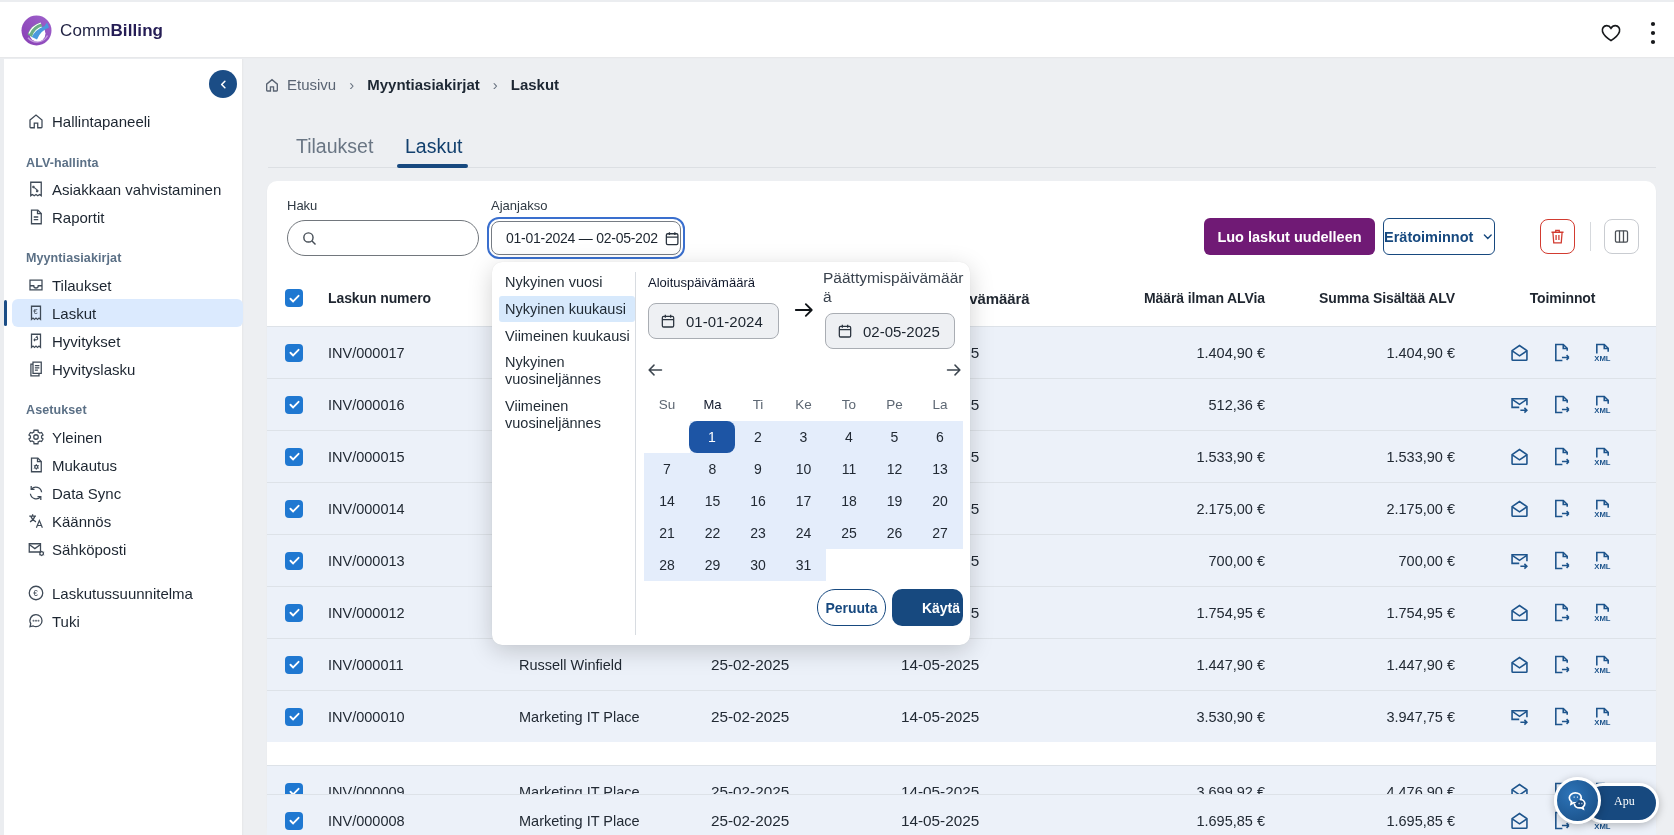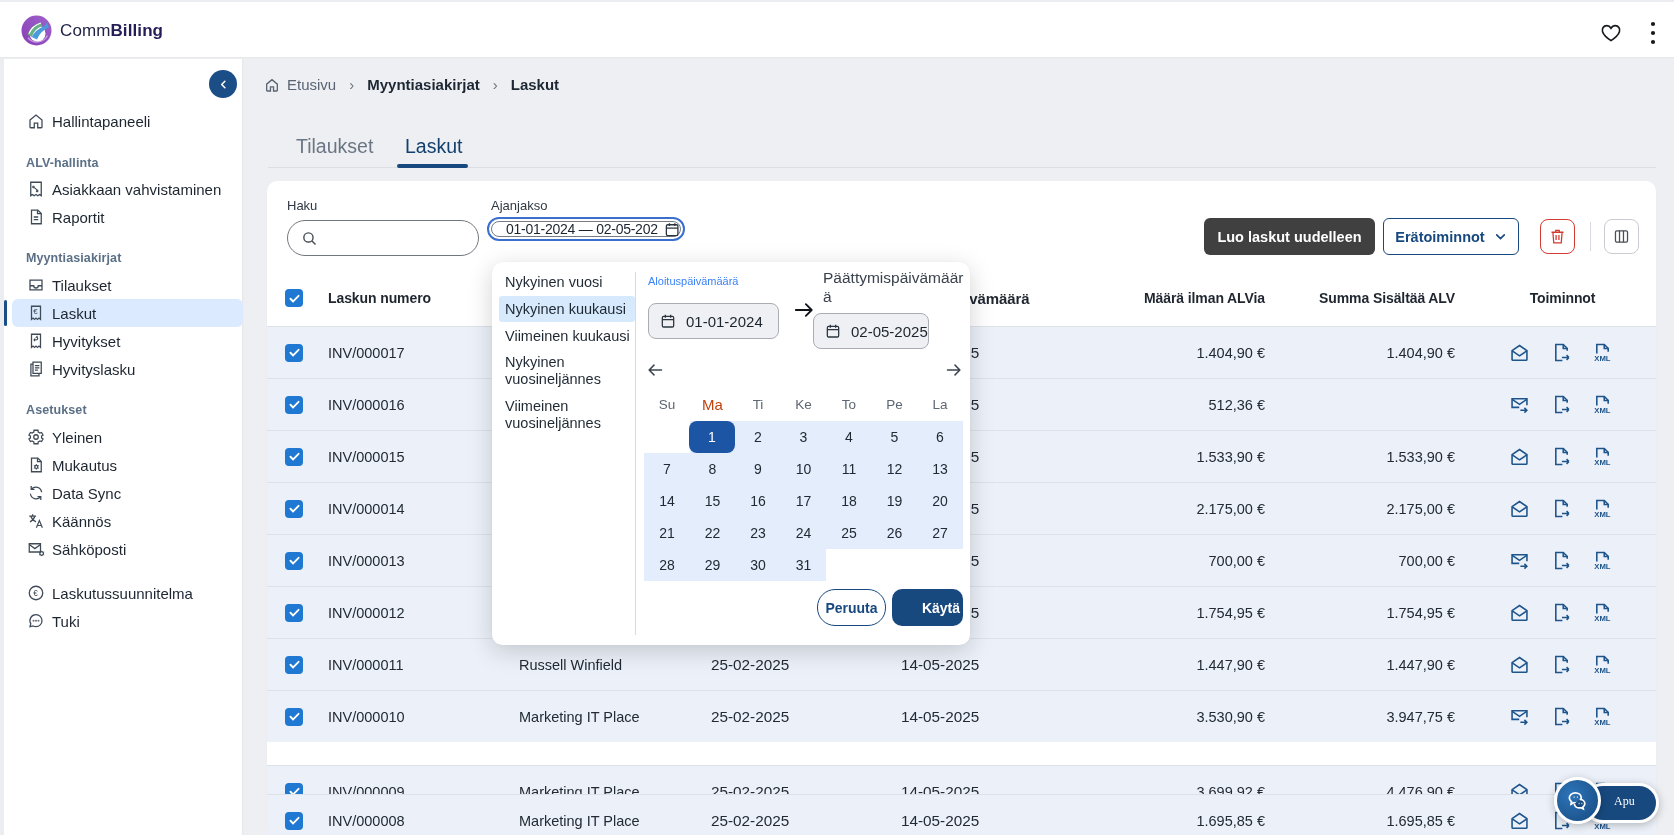--- a/index.html
+++ b/index.html
@@ -35,26 +35,26 @@
 .tab { position:absolute; top:76px; font-size:19.5px; }
 #tabline { position:absolute; left:24px; top:108px; width:1388px; height:1px; background:#dcdfe3; }
 #tabunder { position:absolute; left:153px; top:105px; width:71px; height:4px; background:#17497f; border-radius:3px; }
 
 
 #card { position:absolute; left:23px; top:122px; width:1389px; height:654px; background:#fff; border-radius:10px; box-shadow:0 1px 2px rgba(0,0,0,0.04); }
 
 
 .flabel { position:absolute; font-size:13px; font-weight:500; color:#2f3943; }
 #search { position:absolute; left:20px; top:39px; width:192px; height:36px; border:1px solid #72777d; border-radius:18px; }
-#daterange { position:absolute; left:224px; top:40px; width:190px; height:16px; border:1px solid #767c84; border-radius:8px; outline:2px solid #3a6fce; outline-offset:2px; display:flex; align-items:center; }
+#daterange { position:absolute; left:224px; top:40px; width:190px; height:34px; border:1px solid #767c84; border-radius:8px; outline:2px solid #3a6fce; outline-offset:2px; display:flex; align-items:center; }
 #daterange span { font-size:14px; color:#1c242e; margin-left:14px; letter-spacing:-0.25px; white-space:nowrap; }
 
 .btn { position:absolute; top:37px; height:37px; border-radius:6px; font-size:14.5px; font-weight:700; display:flex; align-items:center; justify-content:center; }
-#btn-create { left:937px; width:171px; background:#404040; color:#fff; }
-#btn-batch { left:1116px; width:136px; background:#fff; border:1px solid #17497f; color:#17497f; gap:9px; }
+#btn-create { left:937px; width:171px; background:#701a75; color:#fff; }
+#btn-batch { left:1116px; width:112px; background:#fff; border:1px solid #17497f; color:#17497f; gap:9px; }
 #btn-trash { position:absolute; left:1273px; top:38px; width:35px; height:35px; border:1px solid #d23b30; border-radius:8px; display:flex; align-items:center; justify-content:center; background:#fff; }
 #vsep { position:absolute; left:1323px; top:41px; width:1px; height:29px; background:#d6d9dd; }
 #btn-cols { position:absolute; left:1337px; top:38px; width:35px; height:35px; border:1px solid #c9ccd1; border-radius:8px; display:flex; align-items:center; justify-content:center; background:#fff; }
 
 
 #thead { position:absolute; left:0; top:89px; width:1389px; height:56px; font-weight:700; font-size:14px; letter-spacing:-0.1px; color:#1f2630; }
 .trow { position:absolute; left:0; width:1389px; height:52px; background:#ecf1f9; border-top:1px solid #dde2e8; font-size:14.5px; color:#222a34; }
 .cell { position:absolute; top:0; height:100%; display:flex; align-items:center; }
 .cb { position:absolute; left:18px; top:50%; margin-top:-9px; width:18px; height:18px; background:#1f78d1; border-radius:4px; display:flex; align-items:center; justify-content:center; }
 .c-num { left:61px; }
@@ -572,48 +572,48 @@
     </svg>
   </div>
   <div id="dropdown">
     <div id="preset-hl"></div>
     <div id="ddsep"></div>
     <div class="preset" style="top:12px">Nykyinen vuosi</div>
     <div class="preset" style="top:39px">Nykyinen kuukausi</div>
     <div class="preset" style="top:66px">Viimeinen kuukausi</div>
     <div class="preset" style="top:92px;line-height:17px">Nykyinen vuosineljännes</div>
     <div class="preset" style="top:136px;line-height:17px">Viimeinen vuosineljännes</div>
-    <div class="abs" style="left:156px;top:13px;font-size:11px;color:#3b82f6">Aloituspäivämäärä</div>
+    <div class="abs" style="left:156px;top:13px;font-size:13px;color:#0f172a">Aloituspäivämäärä</div>
     <div class="dfield" style="left:156px;top:41px;width:131px">
       <svg width="16" height="16" viewBox="0 0 24 24" fill="none" stroke="#2b343f" stroke-width="1.9" style="margin-left:11px">
           <rect x="3.5" y="5" width="17" height="16" rx="2"></rect>
           <path d="M3.5 10h17M8 2.8V7M16 2.8V7"></path>
         </svg>
       <span>01-01-2024</span>
     </div>
     <svg class="abs" style="left:301px;top:38px" width="22" height="20" viewBox="0 0 24 22" fill="none" stroke="#101418" stroke-width="2" stroke-linecap="round" stroke-linejoin="round">
         <path d="M3 11h17M14 4.5 20.5 11 14 17.5"></path>
       </svg>
     <div class="abs" style="left:331px;top:6px;width:140px;font-size:15.5px;color:#3a434e;line-height:19px">Päättymispäivämäär<br>ä</div>
-    <div class="dfield" style="left:321px;top:51px;width:116px">
+    <div class="dfield" style="left:333px;top:51px;width:130px">
       <svg width="16" height="16" viewBox="0 0 24 24" fill="none" stroke="#2b343f" stroke-width="1.9" style="margin-left:11px">
           <rect x="3.5" y="5" width="17" height="16" rx="2"></rect>
           <path d="M3.5 10h17M8 2.8V7M16 2.8V7"></path>
         </svg>
       <span>02-05-2025</span>
     </div>
     <svg class="abs" style="left:154px;top:99px" width="19" height="18" viewBox="0 0 24 24" fill="none" stroke="#3c454f" stroke-width="2" stroke-linecap="round" stroke-linejoin="round">
         <path d="M20 12H4M10 5.5 3.5 12l6.5 6.5"></path>
       </svg>
     <svg class="abs" style="left:452px;top:99px" width="19" height="18" viewBox="0 0 24 24" fill="none" stroke="#3c454f" stroke-width="2" stroke-linecap="round" stroke-linejoin="round">
         <path d="M4 12h16M14 5.5 20.5 12 14 18.5"></path>
       </svg>
     <div id="cal">
         <div class="cal-day" style="left:152px;top:126px;color:#5d6773;font-size:13.5px">Su</div>
-        <div class="cal-day" style="left:197.5px;top:126px;color:#c2410c;font-size:15px">Ma</div>
+        <div class="cal-day" style="left:197.5px;top:126px;color:#0f172a;font-size:13px">Ma</div>
         <div class="cal-day" style="left:243px;top:126px;color:#5d6773;font-size:13.5px">Ti</div>
         <div class="cal-day" style="left:288.5px;top:126px;color:#5d6773;font-size:13.5px">Ke</div>
         <div class="cal-day" style="left:334px;top:126px;color:#5d6773;font-size:13.5px">To</div>
         <div class="cal-day" style="left:379.5px;top:126px;color:#5d6773;font-size:13.5px">Pe</div>
         <div class="cal-day" style="left:425px;top:126px;color:#5d6773;font-size:13.5px">La</div>
         <div class="range" style="left:198px;top:159px;width:273px;height:32px"></div>
         <div class="range" style="left:152px;top:191px;width:319px;height:96px"></div>
         <div class="range" style="left:152px;top:287px;width:182px;height:32px"></div>
         <div id="day1">1</div>
         <div class="cal-day" style="left:243px;top:159px">2</div>

